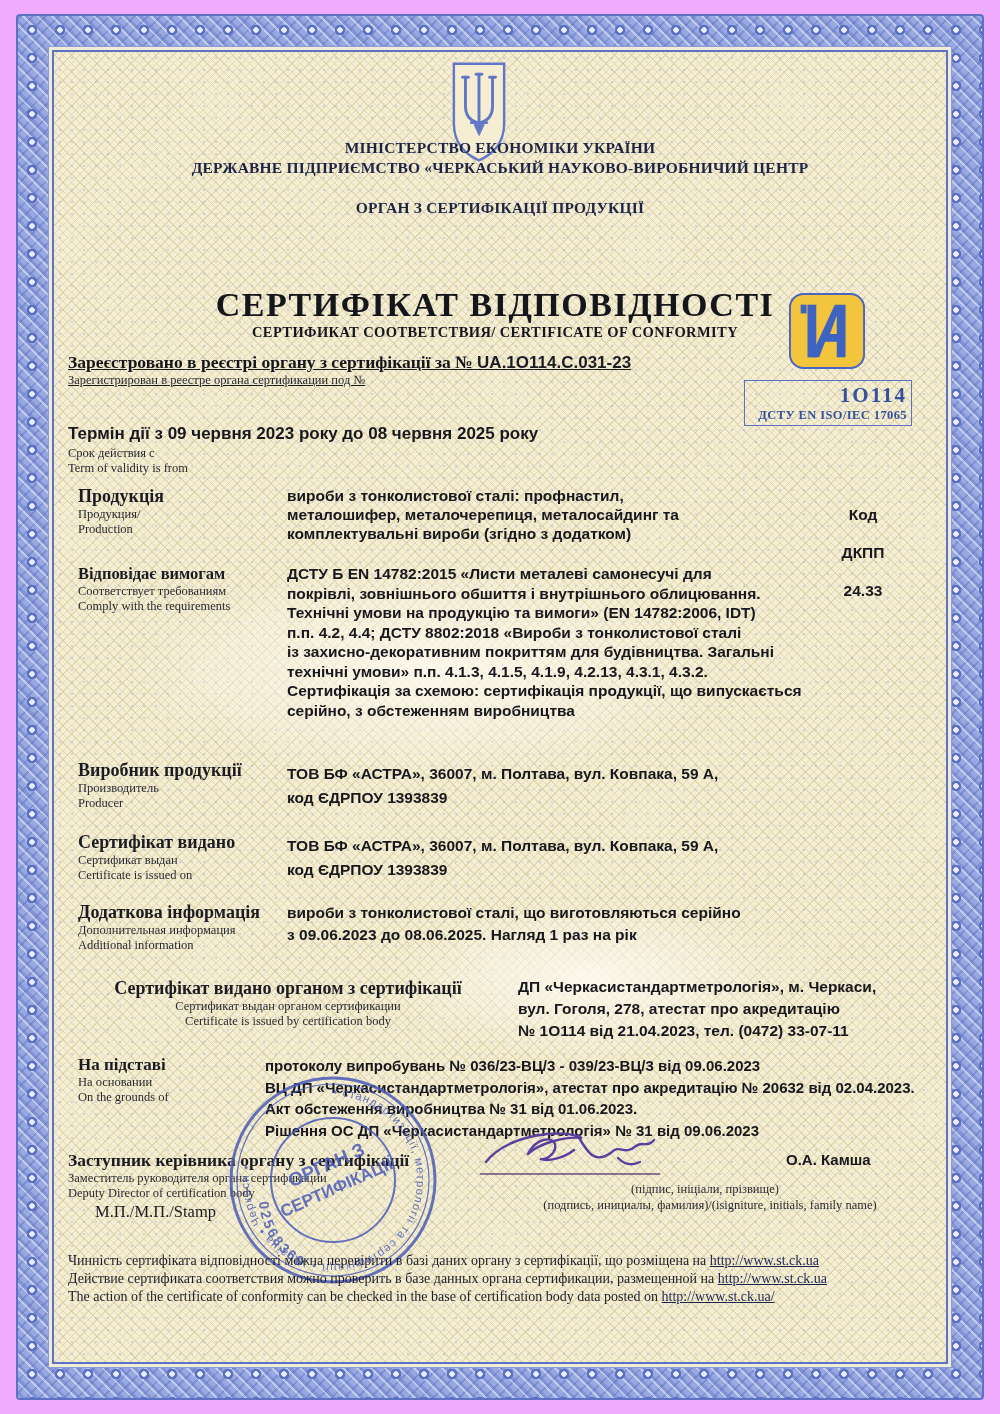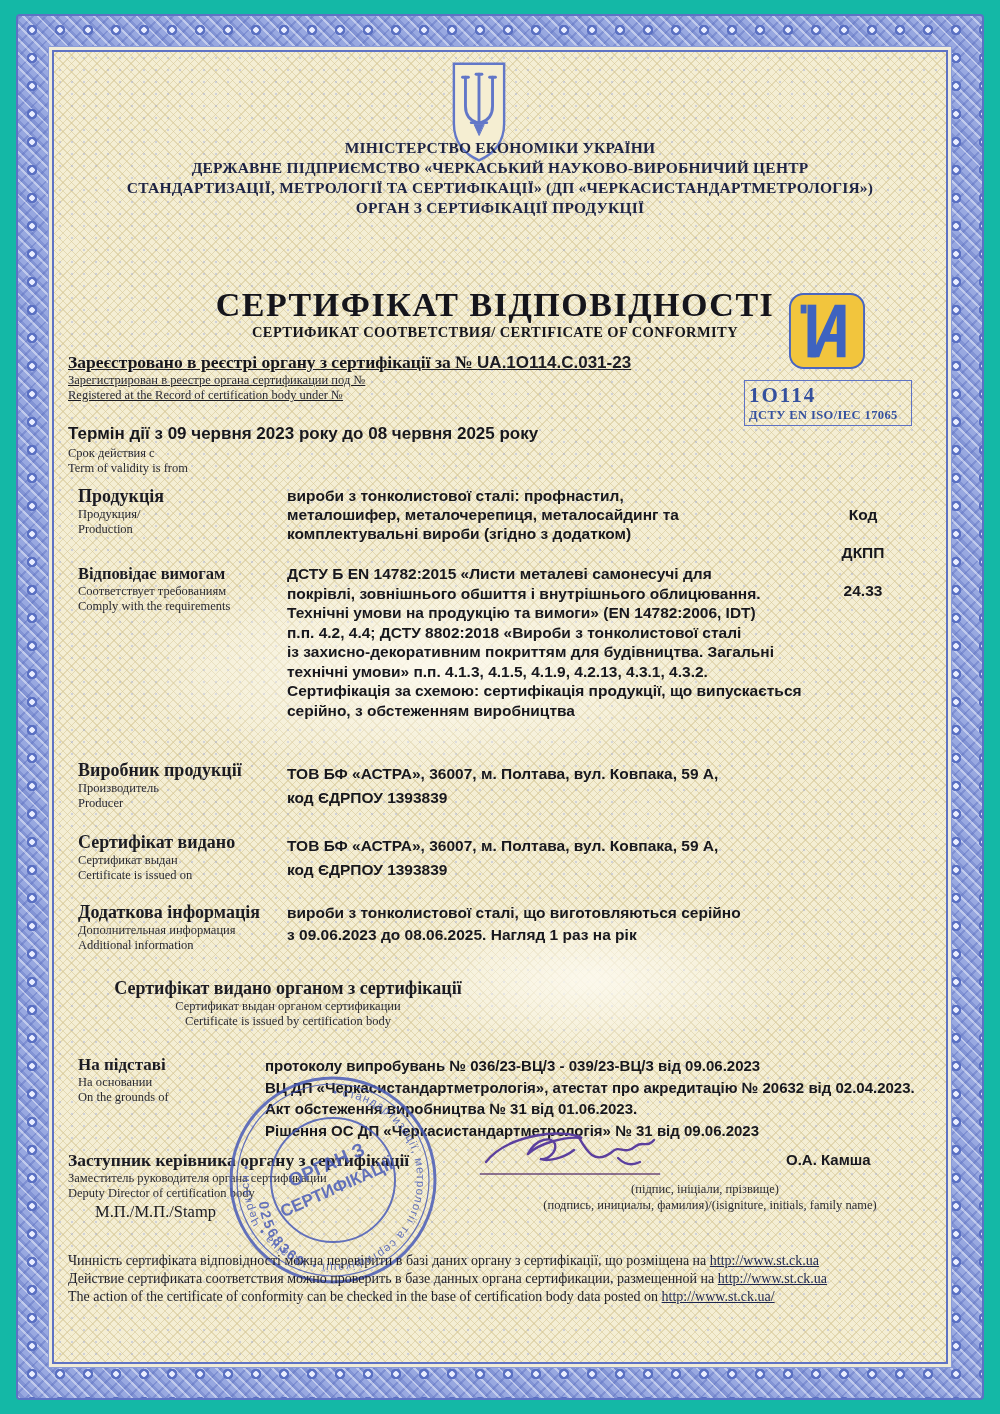--- a/index.html
+++ b/index.html
@@ -1,16 +1,16 @@
 <!DOCTYPE html>
 <html lang="uk"><head>
 <meta charset="utf-8">
 <style>
   html,body{margin:0;padding:0;background:#ffffff;}
-  .page{position:relative;width:1000px;height:1414px;background:#14b8a6;overflow:hidden;
+  .page{position:relative;width:1000px;height:1414px;background:#f0abfc;overflow:hidden;
         font-family:"Liberation Serif", serif;color:#1c1c24;}
   
   .frame{position:absolute;left:16px;top:14px;right:16px;bottom:14px;
     background-color:#98a8e0;
     background-image:
       radial-gradient(circle 7px at 14px 14px, #e9edff 0 2.5px, #5a70c2 3px 5px, rgba(255,255,255,0) 5.5px),
       repeating-linear-gradient(45deg, rgba(255,255,255,.40) 0 2px, rgba(90,110,190,.35) 2px 5px, rgba(255,255,255,0) 5px 10px),
       repeating-linear-gradient(-45deg, rgba(70,90,180,.30) 0 2px, rgba(255,255,255,0) 2px 9px);
     background-size:28px 28px, auto, auto;
     border:2px solid #5e72c4;border-radius:4px;}
@@ -33,21 +33,21 @@
   .lbl1{font-weight:bold;font-size:18px;color:#1b1b22;}
   .lbl1-sm{font-weight:bold;font-size:16.5px;color:#1b1b22;}
   .lbl2{font-size:12.5px;color:#2a2a32;line-height:15px;}
   .val{font-family:"Liberation Sans", sans-serif;font-weight:bold;font-size:15.5px;
        line-height:19px;color:#17171d;white-space:pre-line;}
   .regline{font-weight:bold;font-size:17.5px;color:#15151c;}
   .regnum{font-family:"Liberation Sans", sans-serif;font-weight:bold;font-size:17px;}
   .small{font-size:12.5px;color:#2a2a32;line-height:15px;}
   .foot{font-size:14px;line-height:18px;color:#1d1d28;white-space:nowrap;}
   .link{text-decoration:underline;color:#1c2550;cursor:pointer;}
-  .accbox{border:1.5px solid #5e72c4;color:#34509e;text-align:left;padding:2px 4px;}
+  .accbox{border:1.5px solid #5e72c4;color:#34509e;text-align:right;padding:2px 4px;}
   .accnum{font-weight:bold;font-size:21px;letter-spacing:2px;color:#34509e;}
   .accstd{font-weight:bold;font-size:12.5px;color:#34509e;letter-spacing:.4px;}
   .stamp{opacity:.85;}
   .mp{font-size:16.5px;color:#1b1b22;}
   .namecap{font-size:12.5px;color:#2a2a32;}
   svg text{font-family:"Liberation Sans", sans-serif;}
 </style>
 </head>
 <body>
 
@@ -68,42 +68,40 @@
         <path d="M13,16 H19"></path>
           <path d="M41,16 H47"></path>
           <path d="M27,13 H33"></path>
         <path d="M22,63 H38"></path>
         <path d="M30,76 L25,65 H35 Z" fill="#6277c8" stroke-width="1"></path>
       </g>
     </svg>
 
     <div class="abs hdr c" style="left:65px;top:138px;width:870px;">МІНІСТЕРСТВО ЕКОНОМІКИ УКРАЇНИ</div>
     <div class="abs hdr c" style="left:65px;top:158px;width:870px;">ДЕРЖАВНЕ ПІДПРИЄМСТВО «ЧЕРКАСЬКИЙ НАУКОВО-ВИРОБНИЧИЙ ЦЕНТР</div>
-    <div class="abs hdr c" style="left:65px;top:178px;width:870px;">СТАНДАРТИЗАЦІЇ, МЕТРОЛОГІЇ ТА СЕРТИФІКАЦІЇ» (ДП «ЧЕРКАСИСТАНДАРТМЕТРОЛОГІЯ»)</div>
     <div class="abs hdr c" style="left:65px;top:198px;width:870px;">ОРГАН З СЕРТИФІКАЦІЇ ПРОДУКЦІЇ</div>
 
     <div class="abs title c" style="left:125px;top:286px;width:740px;">СЕРТИФІКАТ ВІДПОВІДНОСТІ</div>
     <div class="abs subtitle c" style="left:125px;top:324px;width:740px;">СЕРТИФИКАТ СООТВЕТСТВИЯ/ CERTIFICATE OF CONFORMITY</div>
 
     <svg class="abs" style="left:788px;top:292px;" width="78" height="78" viewBox="0 0 80 80">
       <rect x="2" y="2" width="76" height="76" rx="14" fill="#f2c53d" stroke="#4a66c0" stroke-width="2"></rect>
       <rect x="13" y="13" width="6" height="9" fill="#3e63c0"></rect>
       <rect x="20" y="13" width="9" height="54" fill="#3e63c0"></rect>
       <path d="M48,13 L59,13 L59,67 L50,67 L50,51 L38,51 L32,67 L23,67 Z M50,43 L50,24 L43,43 Z" fill="#3e63c0" fill-rule="evenodd"></path>
     </svg>
 
     <div class="abs accbox" style="left:744px;top:380px;width:158px;">
       <div class="accnum">1О114</div>
       <div class="accstd">ДСТУ EN ISO/IEC 17065</div>
     </div>
 
     <div class="abs" style="left:68px;top:352px;width:680px;text-decoration:underline;">
       <span class="regline">Зареєстровано в реєстрі органу з сертифікації за № </span><span class="regnum">UA.1О114.С.031-23</span>
       <div class="small">Зарегистрирован в реестре органа сертификации под №</div>
-      <div class="small">Registered at the Record of certification body under №</div>
     </div>
 
     <div class="abs" style="left:68px;top:424px;width:700px;">
       <div class="val" style="font-size:17px;">Термін дії з 09 червня 2023 року  до  08 червня 2025 року</div>
       <div class="small" style="margin-top:3px;">Срок действия с</div>
       <div class="small">Term of validity is from</div>
     </div>
 
     <div class="abs" style="left:78px;top:486px;width:205px;">
       <div class="lbl1">Продукція</div>
@@ -155,20 +153,23 @@
       <div class="lbl2">Additional information</div>
     </div>
     <div class="abs val" style="left:287px;top:902px;width:580px;line-height:22px;">вироби з тонколистової сталі, що виготовляються серійно
 з 09.06.2023 до 08.06.2025. Нагляд 1 раз на рік</div>
 
     <div class="abs" style="left:78px;top:978px;width:420px;text-align:center;">
       <div class="lbl1-sm" style="font-size:18px;">Сертифікат видано органом з сертифікації</div>
       <div class="lbl2">Сертификат выдан органом сертификации</div>
       <div class="lbl2">Certificate is issued by certification body</div>
     </div>
+    <div class="abs val" style="left:518px;top:976px;width:420px;line-height:22px;">ДП «Черкасистандартметрологія», м. Черкаси,
+вул. Гоголя, 278, атестат про акредитацію
+№ 1О114 від 21.04.2023, тел. (0472) 33-07-11</div>
 
     <div class="abs" style="left:78px;top:1055px;width:185px;">
       <div class="lbl1-sm" style="font-size:17px;">На підставі</div>
       <div class="lbl2">На основании</div>
       <div class="lbl2">On the grounds of</div>
     </div>
     <div class="abs val" style="left:265px;top:1055px;width:690px;font-size:15px;line-height:21.5px;">протоколу випробувань № 036/23-ВЦ/3 - 039/23-ВЦ/3 від 09.06.2023
 ВЦ ДП «Черкасистандартметрологія», атестат про акредитацію № 20632 від 02.04.2023.
 Акт обстеження виробництва № 31 від 01.06.2023.
 Рішення ОС ДП «Черкасистандартметрологія» № 31 від 09.06.2023</div>

